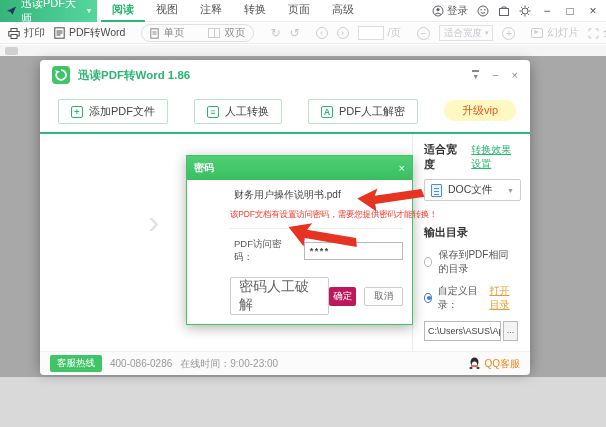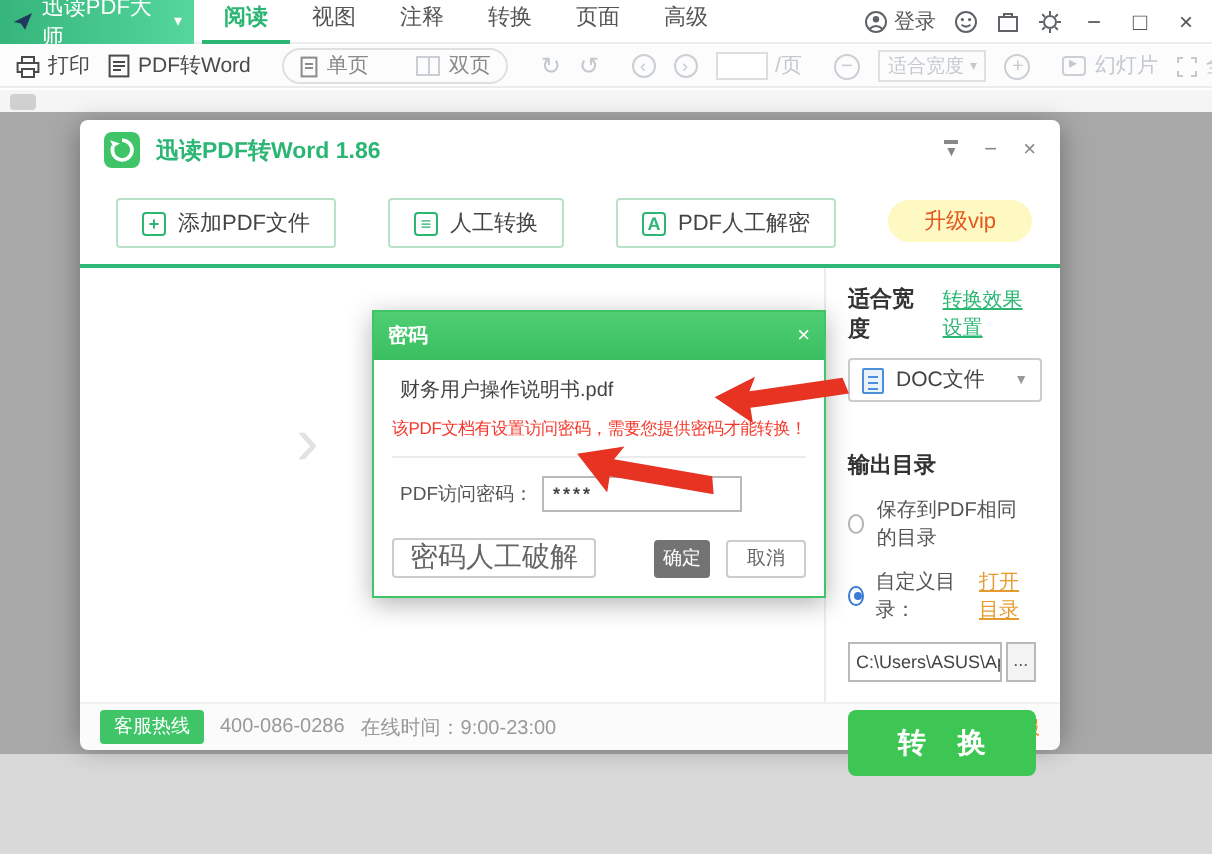--- a/index.html
+++ b/index.html
@@ -81,29 +81,29 @@
   .convertbtn { margin-top:14px; width:100%; height:33px; background:#3ec654; border-radius:4px; color:#fff; font-size:14px; font-weight:bold; letter-spacing:6px; display:flex; align-items:center; justify-content:center; text-indent:6px; }
   .cw-footer { height:24px; border-top:1px solid #f0f0f0; background:#fbfbfb; display:flex; align-items:center; padding:0 10px; gap:8px; border-radius:0 0 4px 4px; }
   .hotbadge { background:#3fc468; color:#fff; font-size:9.5px; padding:2px 7px; border-radius:2px; }
   .foot-txt { color:#999; font-size:10px; }
   .qq { margin-left:auto; display:flex; align-items:center; gap:4px; color:#f08519; font-size:10px; }
 
   
   .dialog { position:absolute; left:186px; top:155px; width:227px; background:#fff; border:1px solid #3fc468; box-shadow:0 3px 12px rgba(0,0,0,.3); z-index:5; }
   .dlg-title { height:19px; background:linear-gradient(180deg,#50ce75,#39bf60); color:#fff; font-size:10px; font-weight:bold; display:flex; align-items:center; padding:12px 7px; }
   .dlg-x { margin-left:auto; font-size:11px; font-weight:normal; }
-  .dlg-body { padding:8px 9px 0; }
+  .dlg-body { padding:8px 9px 0;margin-left:34px; }
   .dlg-file { font-size:10px; color:#444; padding-left:4px; }
   .dlg-warn { font-size:8.5px; letter-spacing:-0.2px; color:#f4392c; margin-top:7px; white-space:nowrap; }
   .dlg-div { margin-top:7px; border-top:1px solid #ececec; }
   .pwrow { margin-top:9px; display:flex; align-items:center; font-size:9.5px; color:#555; padding-left:4px; }
   .pwinput { margin-left:4px; width:100px; height:18px; border:1px solid #b9b9b9; display:flex; align-items:center; padding:0 5px; font-size:9px; font-weight:bold; letter-spacing:1.5px; color:#444; }
   .dlg-foot { margin:13px 0 9px; display:flex; align-items:center; }
   .crackbtn { border:1px solid #ccc; border-radius:2px; background:#fff; font-size:14px; color:#666; padding:0 8px; }
-  .okbtn { margin-left:auto; background:#737373; color:#fff; width:28px; height:19px; font-size:9.5px; display:flex; align-items:center; justify-content:center; border-radius:2px; }
+  .okbtn { margin-left:auto; background:#be185d; color:#fff; width:28px; height:19px; font-size:9.5px; display:flex; align-items:center; justify-content:center; border-radius:2px; }
   .cancelbtn { margin:0 0 0 8px; border:1px solid #ccc; width:40px; height:19px; font-size:9.5px; color:#666; display:flex; align-items:center; justify-content:center; border-radius:2px; background:#fff; }
 
   .arrow-svg { position:absolute; z-index:6; }
 </style>
 </head>
 <body>
 
 <div class="screen">
 
   <div class="titlebar">
@@ -287,21 +287,20 @@
         </div>
         <div class="radiorow">
           <span class="radio sel"></span>
           <span class="lbl">自定义目录：</span>
           <span class="lbl orangelink">打开目录</span>
         </div>
         <div class="pathrow">
           <span class="pathbox">C:\Users\ASUS\AppDat</span>
           <span class="morebtn">...</span>
         </div>
-        <div class="convertbtn">转 换</div>
       </div>
     </div>
     <div class="cw-footer">
       <span class="hotbadge">客服热线</span>
       <span class="foot-txt">400-086-0286</span>
       <span class="foot-txt">在线时间：9:00-23:00</span>
       <span class="qq">
         <svg width="11" height="13" viewBox="0 0 11 13">
             <ellipse cx="5.5" cy="5" rx="4" ry="4.6" fill="#2b2b2b"></ellipse>
             <ellipse cx="5.5" cy="7.6" rx="2.6" ry="3" fill="#fff"></ellipse>

